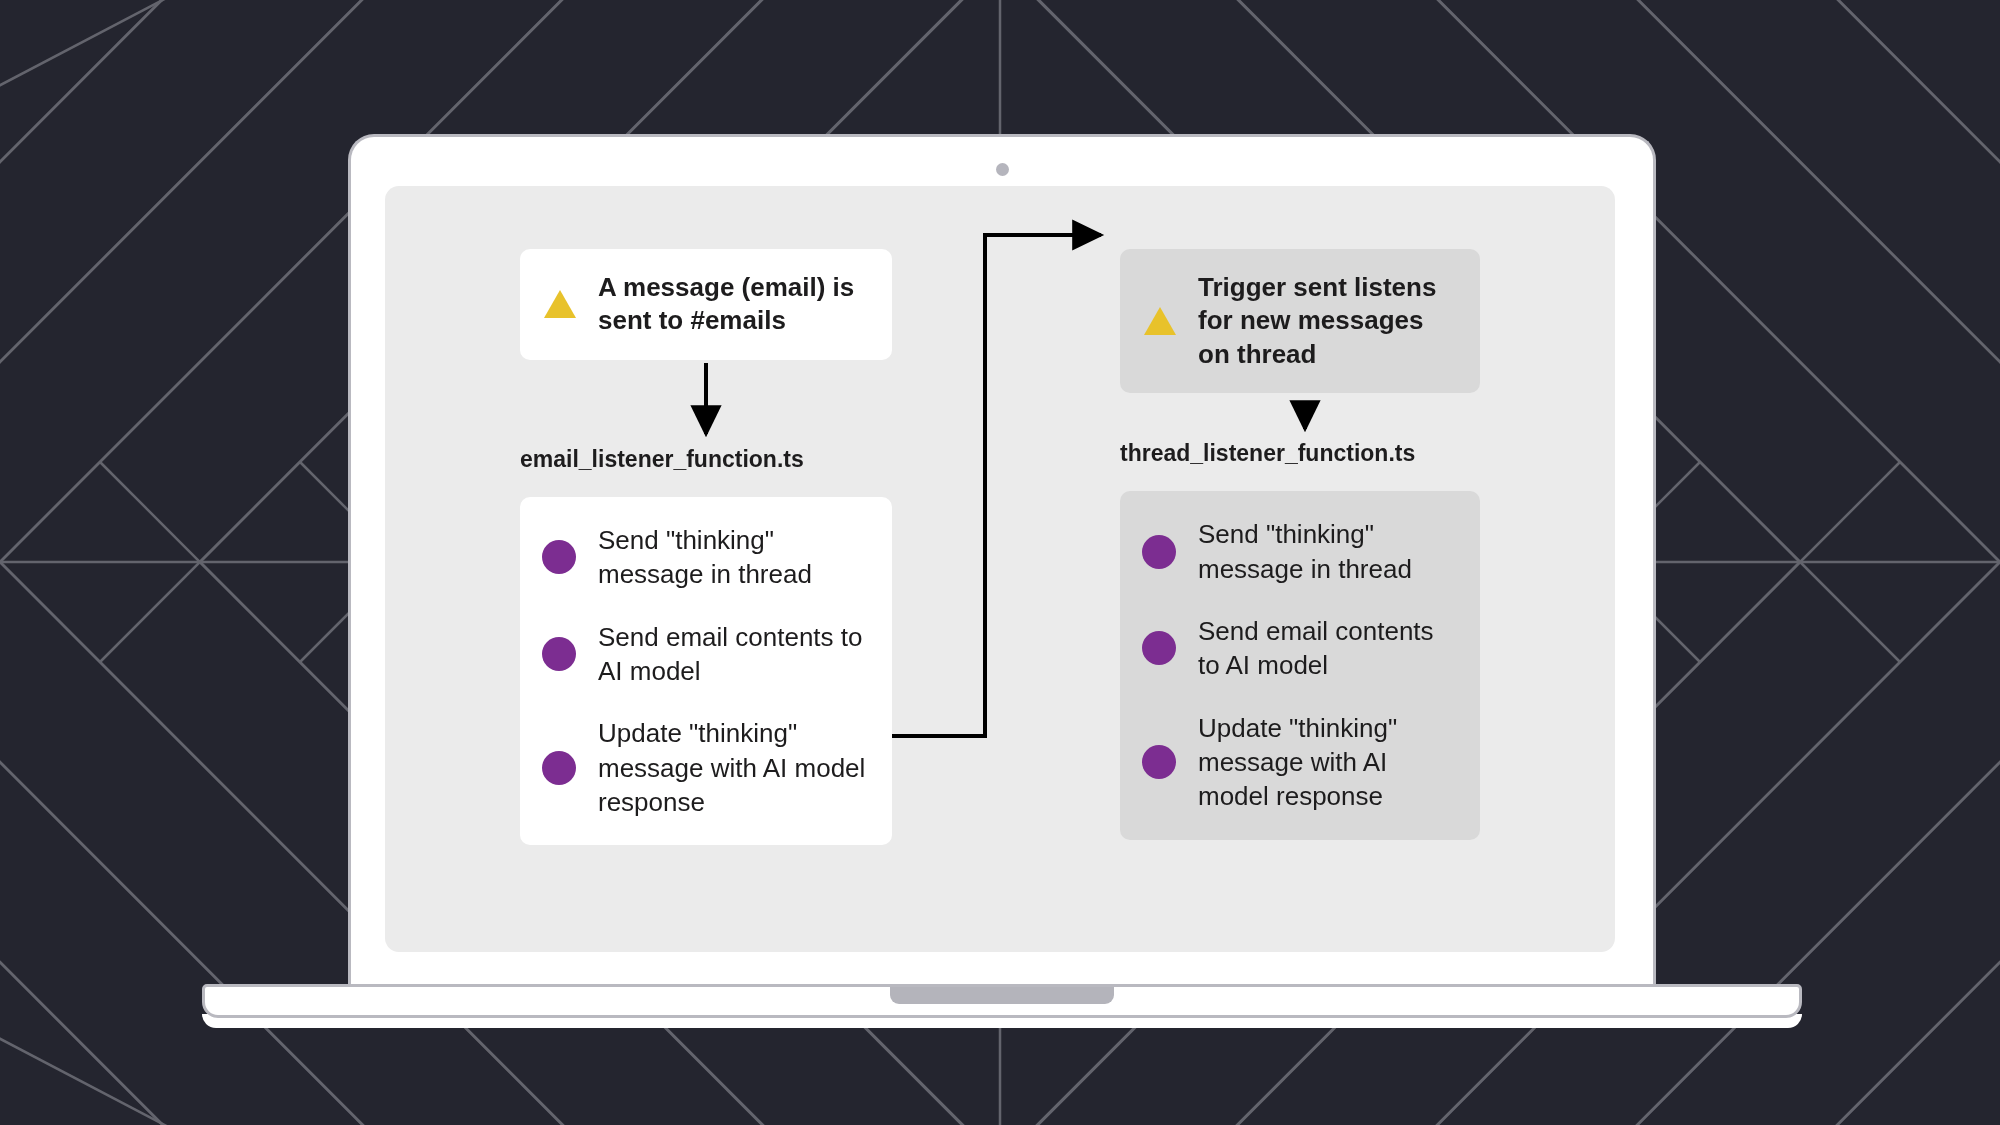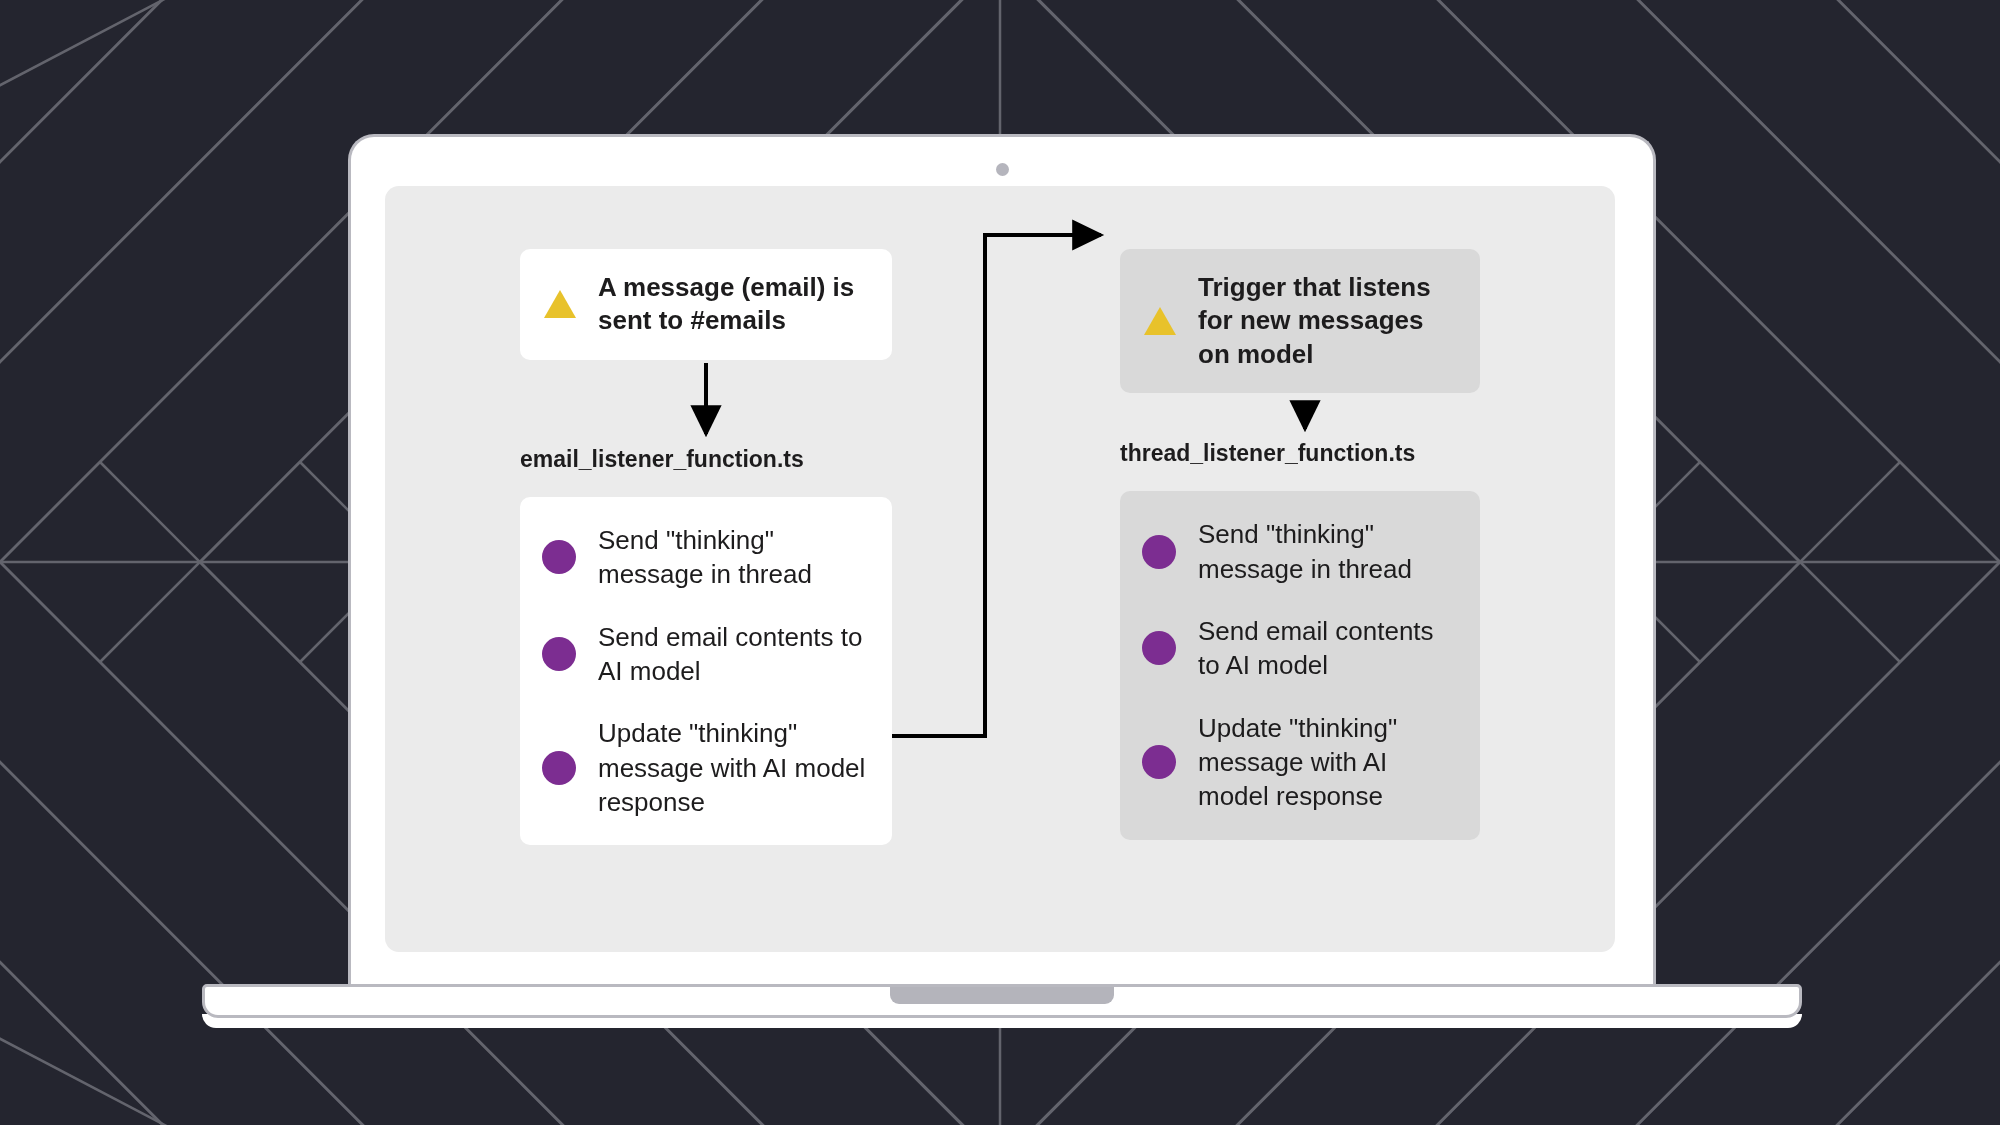--- a/index.html
+++ b/index.html
@@ -319,21 +319,21 @@
           <div class="step">
             <span class="bullet"></span>
             <span class="step-text">Update "thinking" message with AI model response</span>
           </div>
         </div>
       </div>
 
       <div class="column col-right">
         <div class="trigger-card gray">
           <span class="tri-icon"></span>
-          <span class="trigger-text">Trigger that listens for new messages on model</span>
+          <span class="trigger-text">Trigger sent listens for new messages on thread</span>
         </div>
 
         <div class="fn-name">thread_listener_function.ts</div>
 
         <div class="steps-card gray">
           <div class="step">
             <span class="bullet"></span>
             <span class="step-text">Send "thinking" message in thread</span>
           </div>
           <div class="step">

